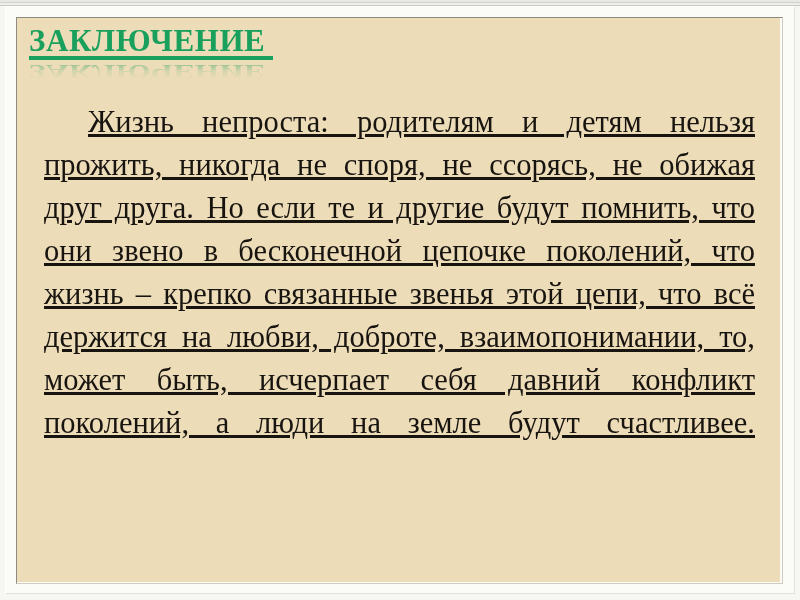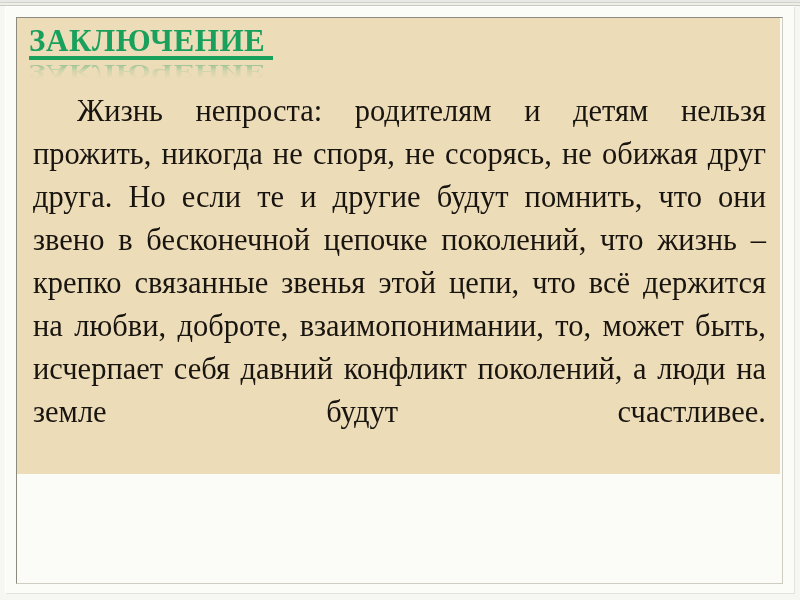--- a/index.html
+++ b/index.html
@@ -44,21 +44,21 @@
     left: 16px; top: 17px; right: 17px; bottom: 16px;
     border-top: 1px solid #8d8a80;
     border-left: 1px solid #8d8a80;
     border-right: 1px solid #cfccc2;
     border-bottom: 1px solid #cfccc2;
   }
   .canvas {
     position: absolute;
     left: 17px; top: 18px;
     width: 763px;
-    height: 456px;
+    height: 564px;
     background: #eddcb8;
     overflow: hidden;
   }
 
   
   .title-block {
     position: absolute;
     left: 12px;
     top: 6px;
     width: 740px;
@@ -97,30 +97,31 @@
   }
 
   
   .body-block {
     position: absolute;
     left: 12px;
     top: 68px;
     width: 741px;
   }
   .body-par {
-    margin: 4px;
+    margin: 15px;
     font-family: "Liberation Serif", "DejaVu Serif", serif;
     font-size: 30.5px;
     line-height: 43px;
     color: #181410;
     text-align: justify;
     text-indent: 44px;
     text-justify: inter-word;
     word-spacing: 0.5px;
     hyphens: none;
+    text-decoration: underline;
   }
   .body-par::after {
     content: "";
     display: inline-block;
     width: 100%;
   }
 </style>
 </head>
 <body>
 

